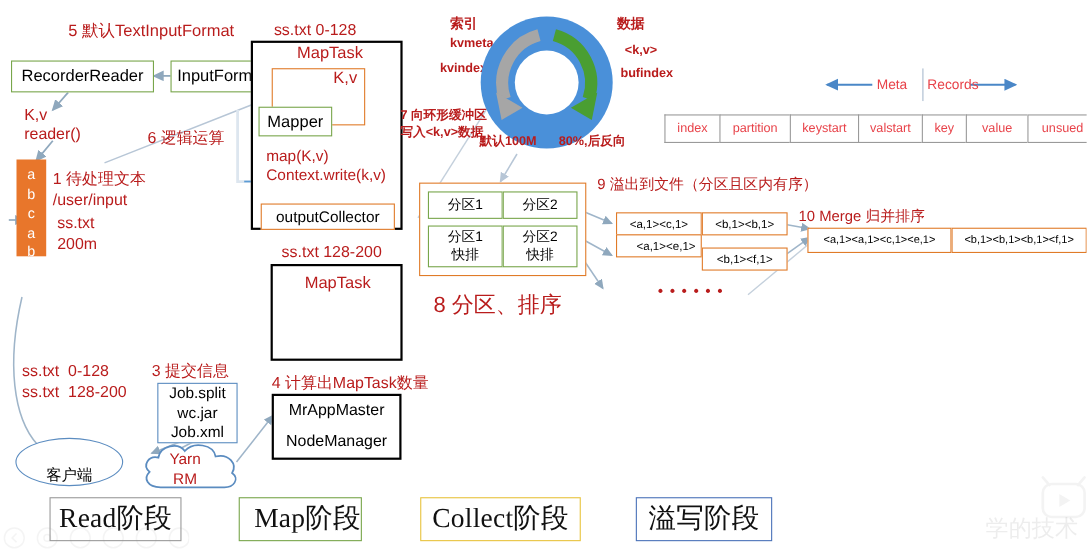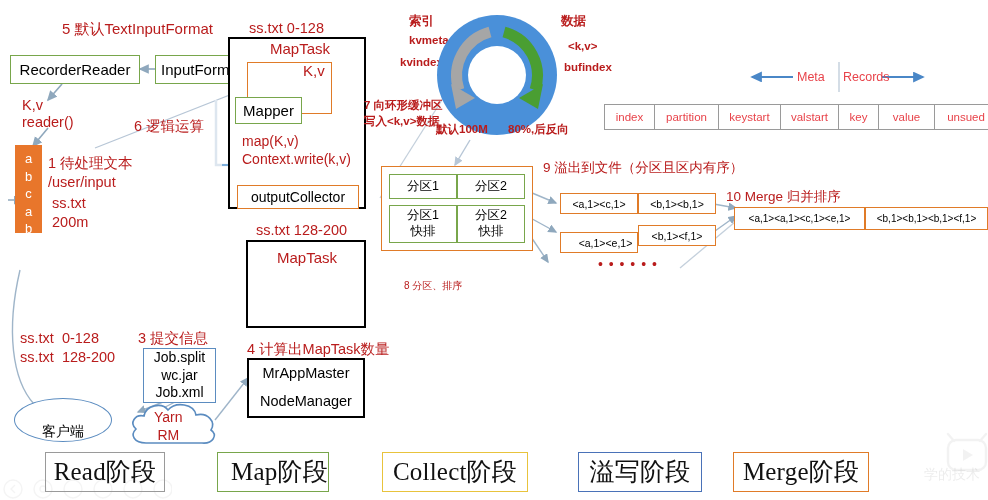--- a/index.html
+++ b/index.html
@@ -294,31 +294,31 @@
     <span>分区2</span>
   </div>
   <div class="box b-green" style="left:389px; top:205px; width:68px; height:38px; font-size:12.5px;">
     <span style="white-space:pre; line-height:1.25;">分区1
 快排</span>
   </div>
   <div class="box b-green" style="left:457px; top:205px; width:68px; height:38px; font-size:12.5px;">
     <span style="white-space:pre; line-height:1.25;">分区2
 快排</span>
   </div>
-  <div class="txt" style="left:404px; top:267px; font-size:10px;margin-top:13px;">8 分区、排序</div>
+  <div class="txt" style="left:394px; top:267px; font-size:20px;">8 分区、排序</div>
 
   <div class="txt" style="left:543px; top:160px; font-size:13.5px;">9 溢出到文件（分区且区内有序）</div>
 
   <div class="spill" style="left:560px; top:193px; width:78px; height:21px;">
     <span>&lt;a,1&gt;&lt;c,1&gt;</span>
   </div>
   <div class="spill" style="left:638px; top:193px; width:78px; height:21px;">
     <span>&lt;b,1&gt;&lt;b,1&gt;</span>
   </div>
-  <div class="spill" style="left:560px; top:232px; width:78px; height:21px;padding-left:13px;">
+  <div class="spill" style="left:560px; top:213px; width:78px; height:21px;padding-left:13px;">
     <span>&lt;a,1&gt;&lt;e,1&gt;</span>
   </div>
   <div class="spill" style="left:638px; top:225px; width:78px; height:21px;">
     <span>&lt;b,1&gt;&lt;f,1&gt;</span>
   </div>
   <div class="txt" style="left:598px; top:256px; font-size:14px; letter-spacing:1px;">• • • • • •</div>
 
   <div class="txt" style="left:726px; top:189px; font-size:13.5px;">10 Merge 归并排序</div>
   <div class="spill" style="left:734px; top:207px; width:131px; height:23px; font-size:10px;">
     <span>&lt;a,1&gt;&lt;a,1&gt;&lt;c,1&gt;&lt;e,1&gt;</span>
@@ -331,33 +331,30 @@
     <span>Read阶段</span>
   </div>
   <div class="box stage" style="left:217px; top:452px; width:112px; height:40px; border:1.8px solid #78a64b;padding-left:13px;">
     <span>Map阶段</span>
   </div>
   <div class="box stage" style="left:382px; top:452px; width:146px; height:40px; border:1.8px solid #e8c33c;">
     <span>Collect阶段</span>
   </div>
   <div class="box stage" style="left:578px; top:452px; width:124px; height:40px; border:1.8px solid #4a72b8;">
     <span>溢写阶段</span>
-  </div>
-  <div class="box stage" style="left:733px; top:452px; width:136px; height:40px; border:1.8px solid #e07b28;">
-    <span>Merge阶段</span>
   </div>
 
   <div class="wm" style="left:945px; top:432px;">
     <svg width="44" height="40" viewBox="0 0 44 40">
       <path d="M9 9 L3 2 M35 9 L41 2" stroke="#8b8b8b" stroke-width="2.4" fill="none" stroke-linecap="round"></path>
       <rect x="3" y="8" width="38" height="30" rx="8" ry="8" fill="none" stroke="#8b8b8b" stroke-width="2.4"></rect>
       <path d="M18 17 L28 23 L18 29 Z" fill="#8b8b8b"></path>
     </svg>
   </div>
-  <div class="wm" style="left:896px; top:466px; font-size:14px; font-family:Liberation Sans, sans-serif;margin-left:28px;">学的技术</div>
+  <div class="wm" style="left:896px; top:466px; font-size:21px; font-family:Liberation Sans, sans-serif;">学的技术</div>
 
   <div class="wm" style="left:2px; top:478px;">
     <svg width="170" height="22" viewBox="0 0 170 22">
       <circle cx="11" cy="11" r="9" fill="none" stroke="#999" stroke-width="1.4"></circle>
       <path d="M13 7 L9 11 L13 15" fill="none" stroke="#999" stroke-width="1.4"></path>
       <circle cx="41" cy="11" r="9" fill="none" stroke="#999" stroke-width="1.4"></circle>
       <circle cx="41" cy="11" r="3" fill="none" stroke="#999" stroke-width="1.4"></circle>
       <circle cx="71" cy="11" r="9" fill="none" stroke="#999" stroke-width="1.4"></circle>
       <circle cx="101" cy="11" r="9" fill="none" stroke="#999" stroke-width="1.4"></circle>
       <circle cx="131" cy="11" r="9" fill="none" stroke="#999" stroke-width="1.4"></circle>

